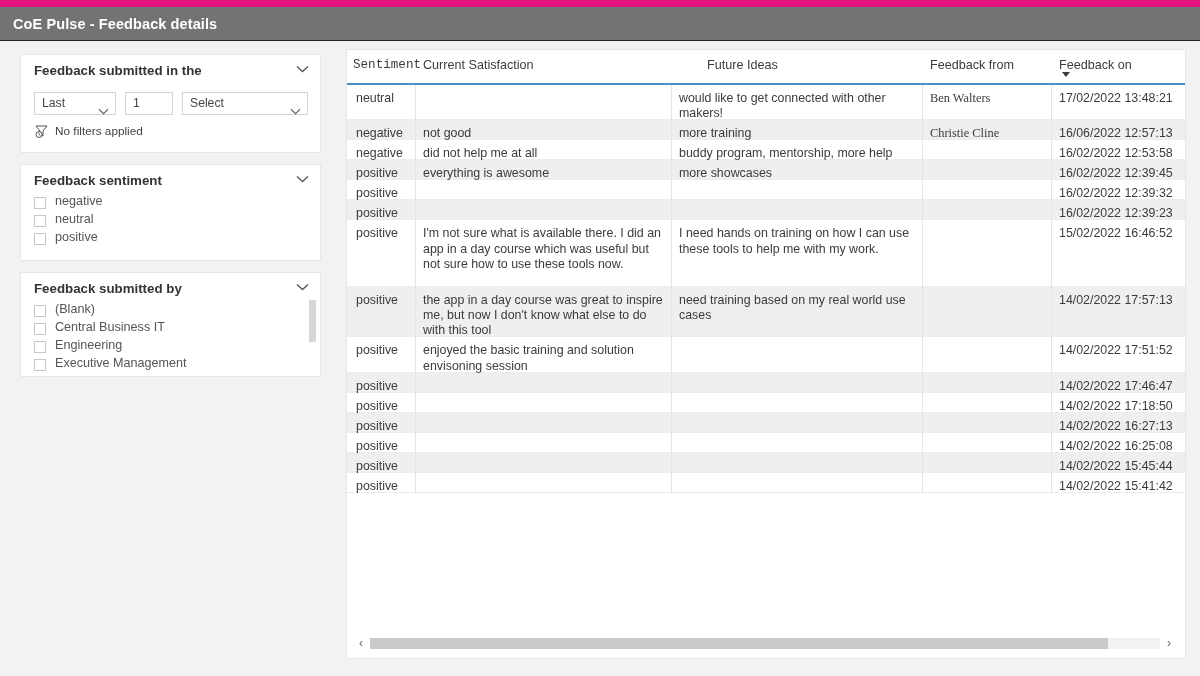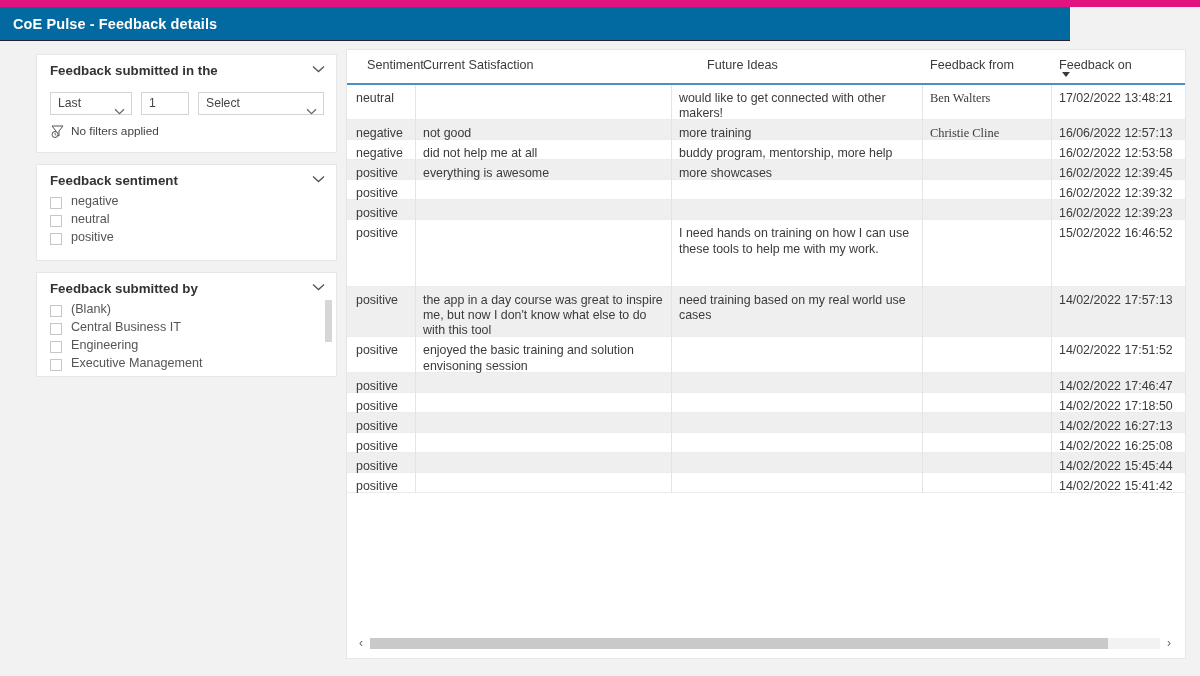--- a/index.html
+++ b/index.html
@@ -12,36 +12,36 @@
   }
 
   
   #accent-bar {
     position: absolute; left: 0; top: 0;
     width: 1200px; height: 7px;
     background: #e3137f;
   }
   #app-header {
     position: absolute; left: 0; top: 7px;
-    width: 1070px; height: 34px;
-    background: #0369a1;
+    width: 1200px; height: 34px;
+    background: #737373;
     border-bottom: 1px solid #1f242e;
   }
   #app-title {
     position: absolute; left: 13px; top: 9px;
     color: #ffffff;
     font-size: 14.5px;
     font-weight: bold;
     letter-spacing: 0.1px;
     white-space: nowrap;
   }
 
   
   #filter-rail {
-    position: absolute; left: 25px; top: 49px;
+    position: absolute; left: 9px; top: 49px;
     width: 326px; height: 610px; text-align: center;
   }
   .filter-card {
     background: #ffffff;
     border: 1px solid #e6e6e6;
     position: absolute;
     left: 11px;
     width: 301px;
     box-shadow: 0 0 0 0 rgba(0,0,0,0);
   }
@@ -313,21 +313,21 @@
       <span class="cb-box"></span>
       <span class="cb-label">Executive Management</span>
     </div>
     <div class="card-scroll" style="top:27px;height:42px"></div>
   </div>
 </div>
 
 <div id="table-panel">
   <div class="tbl" id="tbl">
       <div class="hdr-row">
-        <div class="hdr-cell" style="left: 20px;">Sentiment</div>
+        <div class="hdr-cell" style="left: 6px; font-family: Liberation Mono, monospace;">Sentiment</div>
         <div class="hdr-cell" style="left: 76px;">Current Satisfaction</div>
         <div class="hdr-cell" style="left: 332px; margin-left: 28px;">Future Ideas</div>
         <div class="hdr-cell" style="left: 583px;">Feedback from</div>
         <div class="hdr-cell" style="left: 712px;">Feedback on</div>
         <div class="sort-tri" style="left: 715px;"></div>
       </div>
       <div class="row" style="top: 35px; height: 35.4px;">
         <div class="colsep" style="left: 68px; height: 35.4px;"></div>
         <div class="colsep" style="left: 324px; height: 35.4px;"></div>
         <div class="colsep" style="left: 575px; height: 35.4px;"></div>
@@ -391,20 +391,21 @@
         <div class="cell c-fut"></div>
         <div class="cell c-from"></div>
         <div class="cell c-on">16/02/2022 12:39:23</div>
       </div>
       <div class="row" style="top: 170.4px; height: 66.2px;">
         <div class="colsep" style="left: 68px; height: 66.2px;"></div>
         <div class="colsep" style="left: 324px; height: 66.2px;"></div>
         <div class="colsep" style="left: 575px; height: 66.2px;"></div>
         <div class="colsep" style="left: 704px; height: 66.2px;"></div>
         <div class="cell c-sent">positive</div>
+        <div class="cell c-curr">I'm not sure what is available there. I did an app in a day course which was useful but not sure how to use these tools now.</div>
         <div class="cell c-fut">I need hands on training on how I can use these tools to help me with my work.</div>
         <div class="cell c-from"></div>
         <div class="cell c-on">15/02/2022 16:46:52</div>
       </div>
       <div class="row alt" style="top: 236.6px; height: 50.8px;">
         <div class="colsep" style="left: 68px; height: 50.8px;"></div>
         <div class="colsep" style="left: 324px; height: 50.8px;"></div>
         <div class="colsep" style="left: 575px; height: 50.8px;"></div>
         <div class="colsep" style="left: 704px; height: 50.8px;"></div>
         <div class="cell c-sent">positive</div>

